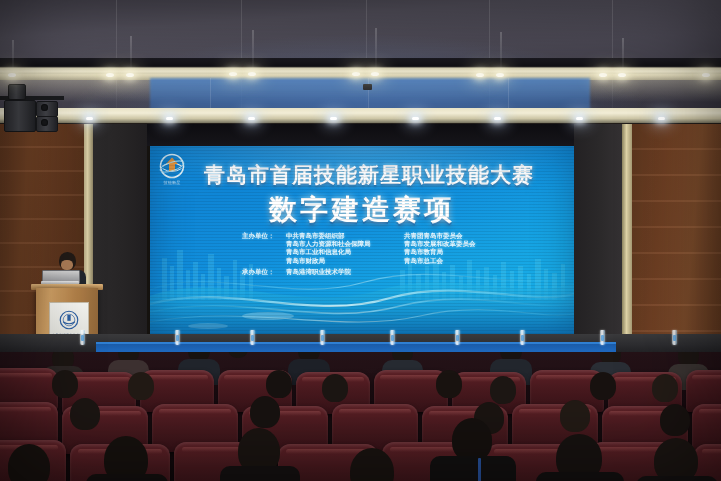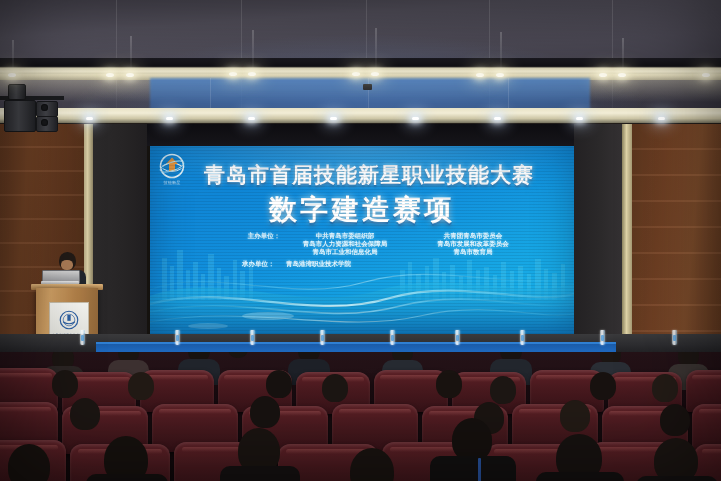--- a/index.html
+++ b/index.html
@@ -87,21 +87,21 @@
     color:#ffffff;text-shadow:0 0 5px rgba(190,240,255,.95),0 1px 0 #0c5ea3,0 2px 3px rgba(0,40,90,.65);
     padding-left:14px;box-sizing:border-box;}
   .scr-subtitle{position:absolute;left:0;top:48px;width:100%;text-align:center;
     font-family:"DejaVu Sans","Liberation Sans",sans-serif;
     font-weight:bold;font-size:28px;line-height:32px;letter-spacing:3px;
     color:#ffffff;text-shadow:0 0 6px rgba(190,240,255,.95),0 2px 0 #0c5ea3,0 3px 4px rgba(0,40,90,.6);}
 
   .orgs{position:absolute;left:92px;top:86px;width:300px;
     font-family:"DejaVu Sans","Liberation Sans",sans-serif;font-size:6.5px;line-height:8.2px;
     color:#eaf8ff;text-shadow:0 0 3px rgba(120,215,255,.9);}
-  .orgs-row{display:flex;text-align:center;}
+  .orgs-row{display:flex;}
   .orgs-label{width:44px;flex:0 0 44px;font-weight:bold;}
   .orgs-colA{width:118px;flex:0 0 118px;font-weight:bold;}
   .orgs-colB{flex:1;font-weight:bold;}
   .orgs-host{margin-top:3px;display:flex;}
   .orgs-host .orgs-label{width:44px;flex:0 0 44px;}
 
   
   .stage-floor{position:absolute;left:0;top:334px;width:721px;height:18px;
     background:linear-gradient(180deg,#3a3a3c 0%,#2e2e31 55%,#232326 100%);}
   .stage-skirt{position:absolute;left:96px;top:344px;width:520px;height:16px;
@@ -283,20 +283,25 @@
       <div class="orgs-row">
         <span class="orgs-label"></span>
         <span class="orgs-colA">青岛市人力资源和社会保障局</span>
         <span class="orgs-colB">青岛市发展和改革委员会</span>
       </div>
       <div class="orgs-row">
         <span class="orgs-label"></span>
         <span class="orgs-colA">青岛市工业和信息化局</span>
         <span class="orgs-colB">青岛市教育局</span>
       </div>
+      <div class="orgs-row">
+        <span class="orgs-label"></span>
+        <span class="orgs-colA">青岛市财政局</span>
+        <span class="orgs-colB">青岛市总工会</span>
+      </div>
       <div class="orgs-host">
         <span class="orgs-label">承办单位：</span>
         <span class="orgs-colA" style="flex:0 0 auto;width:auto;">青岛港湾职业技术学院</span>
       </div>
     </div>
 
     <div class="scr-grid"></div>
     <div class="scr-vig"></div>
   </div>
 

